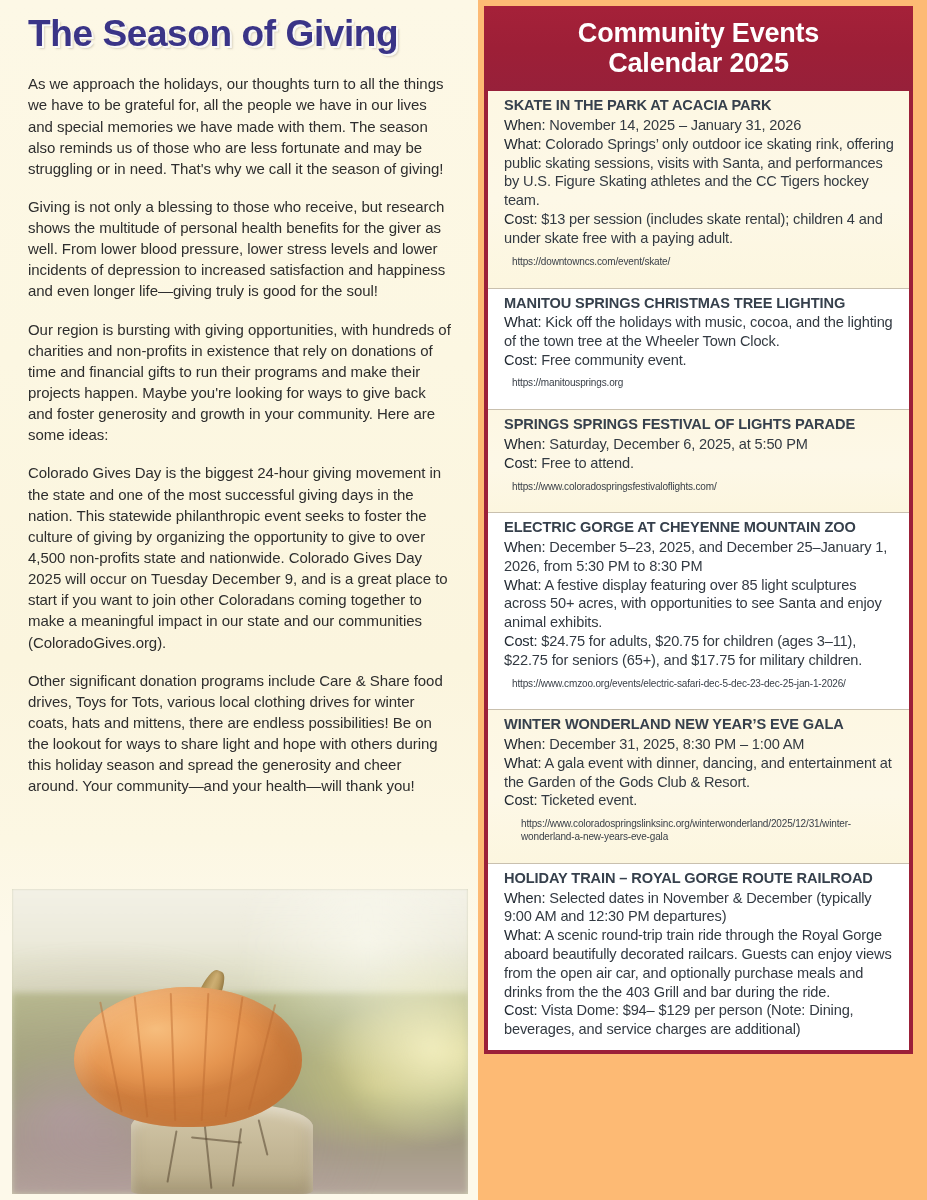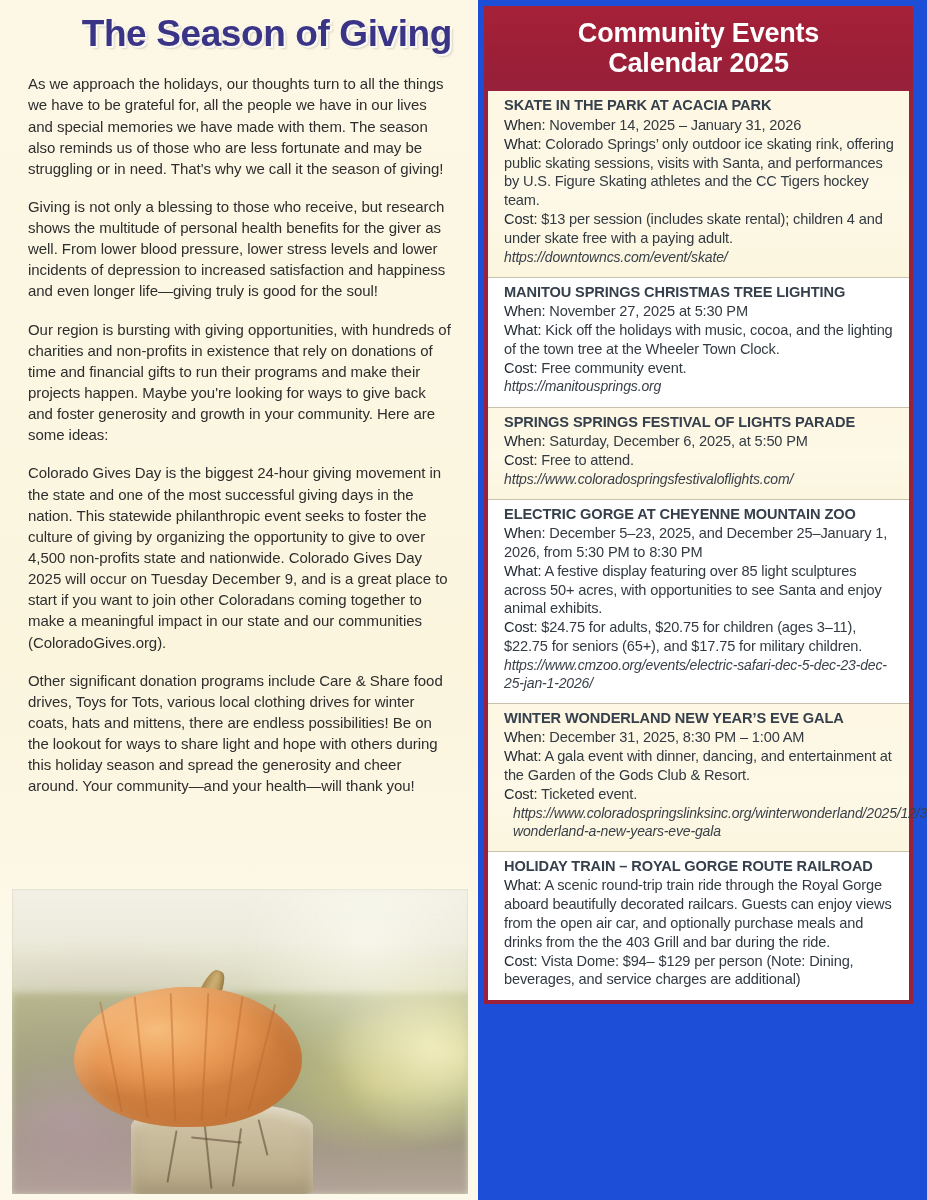--- a/index.html
+++ b/index.html
@@ -44,21 +44,20 @@
 
   .article-title {
     font-family: "Liberation Sans", sans-serif;
     font-size: 37px;
     font-weight: bold;
     color: #3a3487;
     letter-spacing: -0.4px;
     margin: 0 0 20px 0;
     line-height: 1.06;
     text-shadow: 2px 2px 0 rgba(255,255,255,0.85), 3px 3px 2px rgba(140,130,110,0.30);
-    text-align: right;
   }
 
   .article-body p {
     font-family: "Liberation Sans", sans-serif;
     font-size: 15px;
     line-height: 1.41;
     color: #2e2e2e;
     margin: 0 0 17px 0;
     letter-spacing: -0.05px;
   }
@@ -165,21 +164,21 @@
     transform: rotate(24deg);
     transform-origin: bottom center;
     box-shadow: inset -2px 0 4px rgba(110,88,44,0.55);
   }
 
   
   .events-col {
     position: relative;
     width: 449px;
     height: 1200px;
-    background: #1d4ed8;
+    background: #fdba74;
     box-sizing: border-box;
     padding: 6px 14px 0 6px;
   }
 
   .events-header {
     background: linear-gradient(180deg, #a52139 0%, #9d1f37 50%, #97203a 100%);
     color: #ffffff;
     text-align: center;
     font-size: 27px;
     font-weight: bold;
@@ -219,25 +218,24 @@
     color: #333a42;
     line-height: 1.29;
     margin: 0;
     letter-spacing: -0.15px;
   }
   .event-line .lbl {
     font-weight: normal;
     color: #222a33;
   }
   .event-url {
-    font-size: 14px;
-    font-style: italic;
+    font-size: 10px;
     color: #3a4049;
     line-height: 1.29;
-    margin: 0;
+    margin: 8px;
     letter-spacing: -0.15px;
   }
   .event-url.indent { padding-left: 9px; }
 </style>
 </head>
 <body>
 
 <div class="page">
 
   <div class="article-col">
@@ -285,21 +283,20 @@
     <div class="events-frame">
         <div class="event-card tint-cream">
           <div class="event-title">SKATE IN THE PARK AT ACACIA PARK</div>
           <p class="event-line"><span class="lbl">When: </span>November 14, 2025 – January 31, 2026</p>
           <p class="event-line"><span class="lbl">What: </span>Colorado Springs’ only outdoor ice skating rink, offering public skating sessions, visits with Santa, and performances by U.S. Figure Skating athletes and the CC Tigers hockey team.</p>
           <p class="event-line"><span class="lbl">Cost: </span>$13 per session (includes skate rental); children 4 and under skate free with a paying adult.</p>
           <p class="event-url">https://downtowncs.com/event/skate/</p>
         </div>
         <div class="event-card tint-white">
           <div class="event-title">MANITOU SPRINGS CHRISTMAS TREE LIGHTING</div>
-          <p class="event-line"><span class="lbl">When: </span>November 27, 2025 at 5:30 PM</p>
           <p class="event-line"><span class="lbl">What: </span>Kick off the holidays with music, cocoa, and the lighting of the town tree at the Wheeler Town Clock.</p>
           <p class="event-line"><span class="lbl">Cost: </span>Free community event.</p>
           <p class="event-url">https://manitousprings.org</p>
         </div>
         <div class="event-card tint-cream">
           <div class="event-title">SPRINGS SPRINGS FESTIVAL OF LIGHTS PARADE</div>
           <p class="event-line"><span class="lbl">When: </span>Saturday, December 6, 2025, at 5:50 PM</p>
           <p class="event-line"><span class="lbl">Cost: </span>Free to attend.</p>
           <p class="event-url">https://www.coloradospringsfestivaloflights.com/</p>
         </div>
@@ -312,19 +309,20 @@
         </div>
         <div class="event-card tint-cream">
           <div class="event-title">WINTER WONDERLAND NEW YEAR’S EVE GALA</div>
           <p class="event-line"><span class="lbl">When: </span>December 31, 2025, 8:30 PM – 1:00 AM</p>
           <p class="event-line"><span class="lbl">What: </span>A gala event with dinner, dancing, and entertainment at the Garden of the Gods Club &amp; Resort.</p>
           <p class="event-line"><span class="lbl">Cost: </span>Ticketed event.</p>
           <p class="event-url indent">https://www.coloradospringslinksinc.org/winterwonderland/2025/12/31/winter-wonderland-a-new-years-eve-gala</p>
         </div>
         <div class="event-card tint-white">
           <div class="event-title">HOLIDAY TRAIN – ROYAL GORGE ROUTE RAILROAD</div>
+          <p class="event-line"><span class="lbl">When: </span>Selected dates in November &amp; December (typically 9:00 AM and 12:30 PM departures)</p>
           <p class="event-line"><span class="lbl">What: </span>A scenic round-trip train ride through the Royal Gorge aboard beautifully decorated railcars. Guests can enjoy views from the open air car, and optionally purchase meals and drinks from the the 403 Grill and bar during the ride.</p>
           <p class="event-line"><span class="lbl">Cost: </span>Vista Dome: $94– $129 per person (Note: Dining, beverages, and service charges are additional)</p>
         </div>
       </div>
   </div>
 
 </div>
 
 </body></html>

